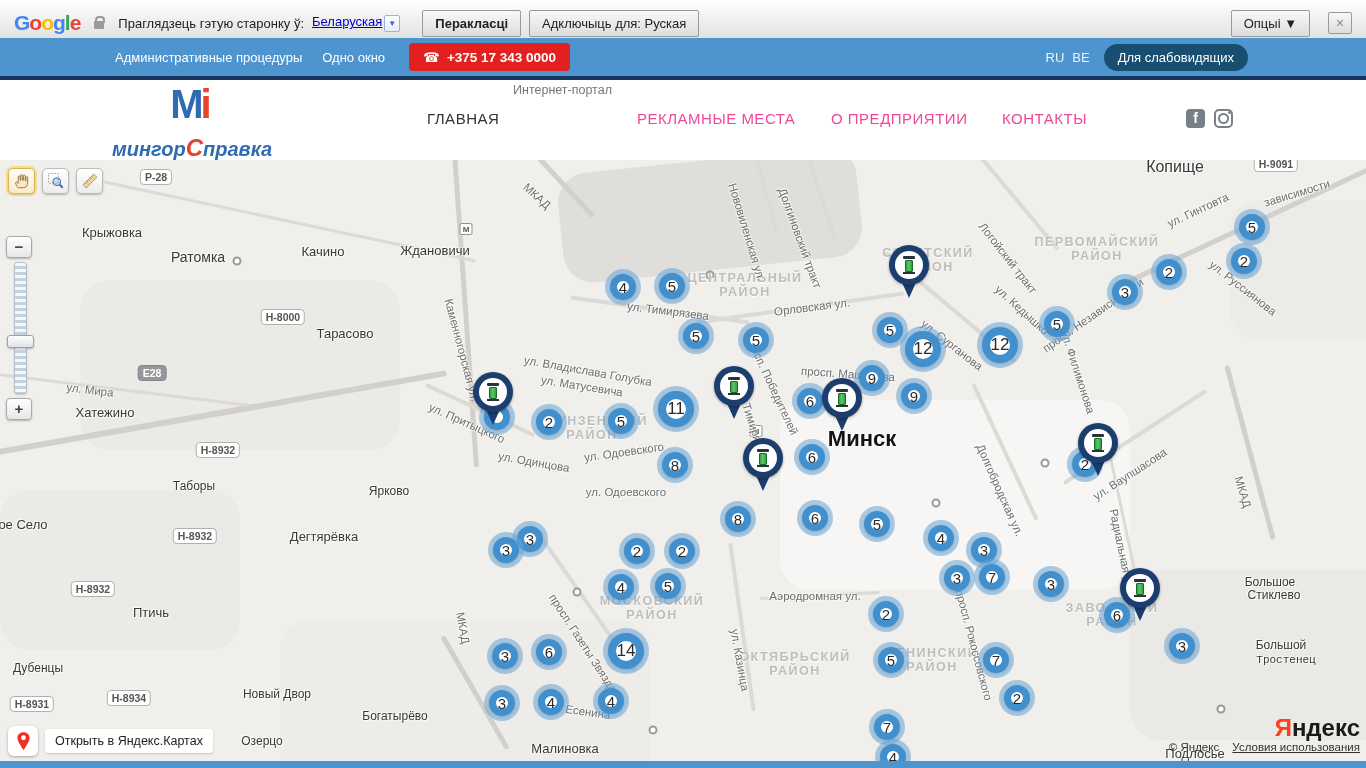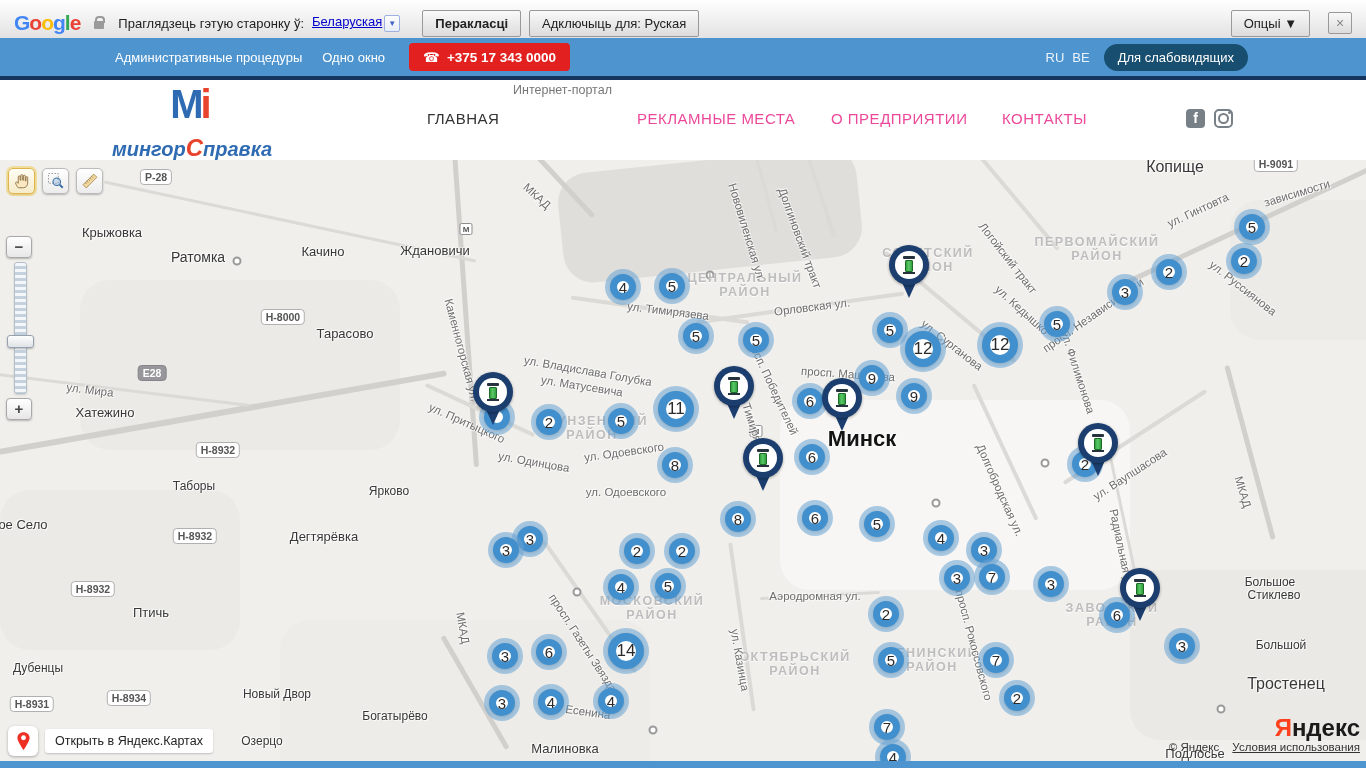--- a/index.html
+++ b/index.html
@@ -340,21 +340,21 @@
     <div class="place" style="left: 324px; top: 376px; font-size: 13px;">Дегтярёвка</div>
     <div class="place" style="left: 151px; top: 452px; font-size: 13px;">Птичь</div>
     <div class="place" style="left: 38px; top: 508px; font-size: 12px;">Дубенцы</div>
     <div class="place" style="left: 277px; top: 534px; font-size: 12px;">Новый Двор</div>
     <div class="place" style="left: 395px; top: 556px; font-size: 12px;">Богатырёво</div>
     <div class="place" style="left: 262px; top: 581px; font-size: 12px;">Озерцо</div>
     <div class="place" style="left: 565px; top: 588px; font-size: 13px;">Малиновка</div>
     <div class="place" style="left: 1270px; top: 422px; font-size: 12px;">Большое</div>
     <div class="place" style="left: 1274px; top: 435px; font-size: 12px;">Стиклево</div>
     <div class="place" style="left: 1281px; top: 485px; font-size: 12px;">Большой</div>
-    <div class="place" style="left: 1286px; top: 524px; font-size: 16px;">Тростенец</div>
+    <div class="place" style="left: 1286px; top: 500px; font-size: 11px; font-family: Liberation Mono, monospace;">Тростенец</div>
     <div class="place" style="left: 1195px; top: 593px; font-size: 13px;">Подлосье</div>
     <div class="station" style="left: 237px; top: 101px;"></div>
     <div class="station" style="left: 710px; top: 115px;"></div>
     <div class="station" style="left: 1045px; top: 303px;"></div>
     <div class="station" style="left: 936px; top: 343px;"></div>
     <div class="station" style="left: 653px; top: 570px;"></div>
     <div class="station" style="left: 1221px; top: 549px;"></div>
     <div class="station" style="left: 577px; top: 432px;"></div>
     <div class="metro" style="left: 466px; top: 69px;">М</div>
     <div class="metro" style="left: 756px; top: 271px;">М</div>

